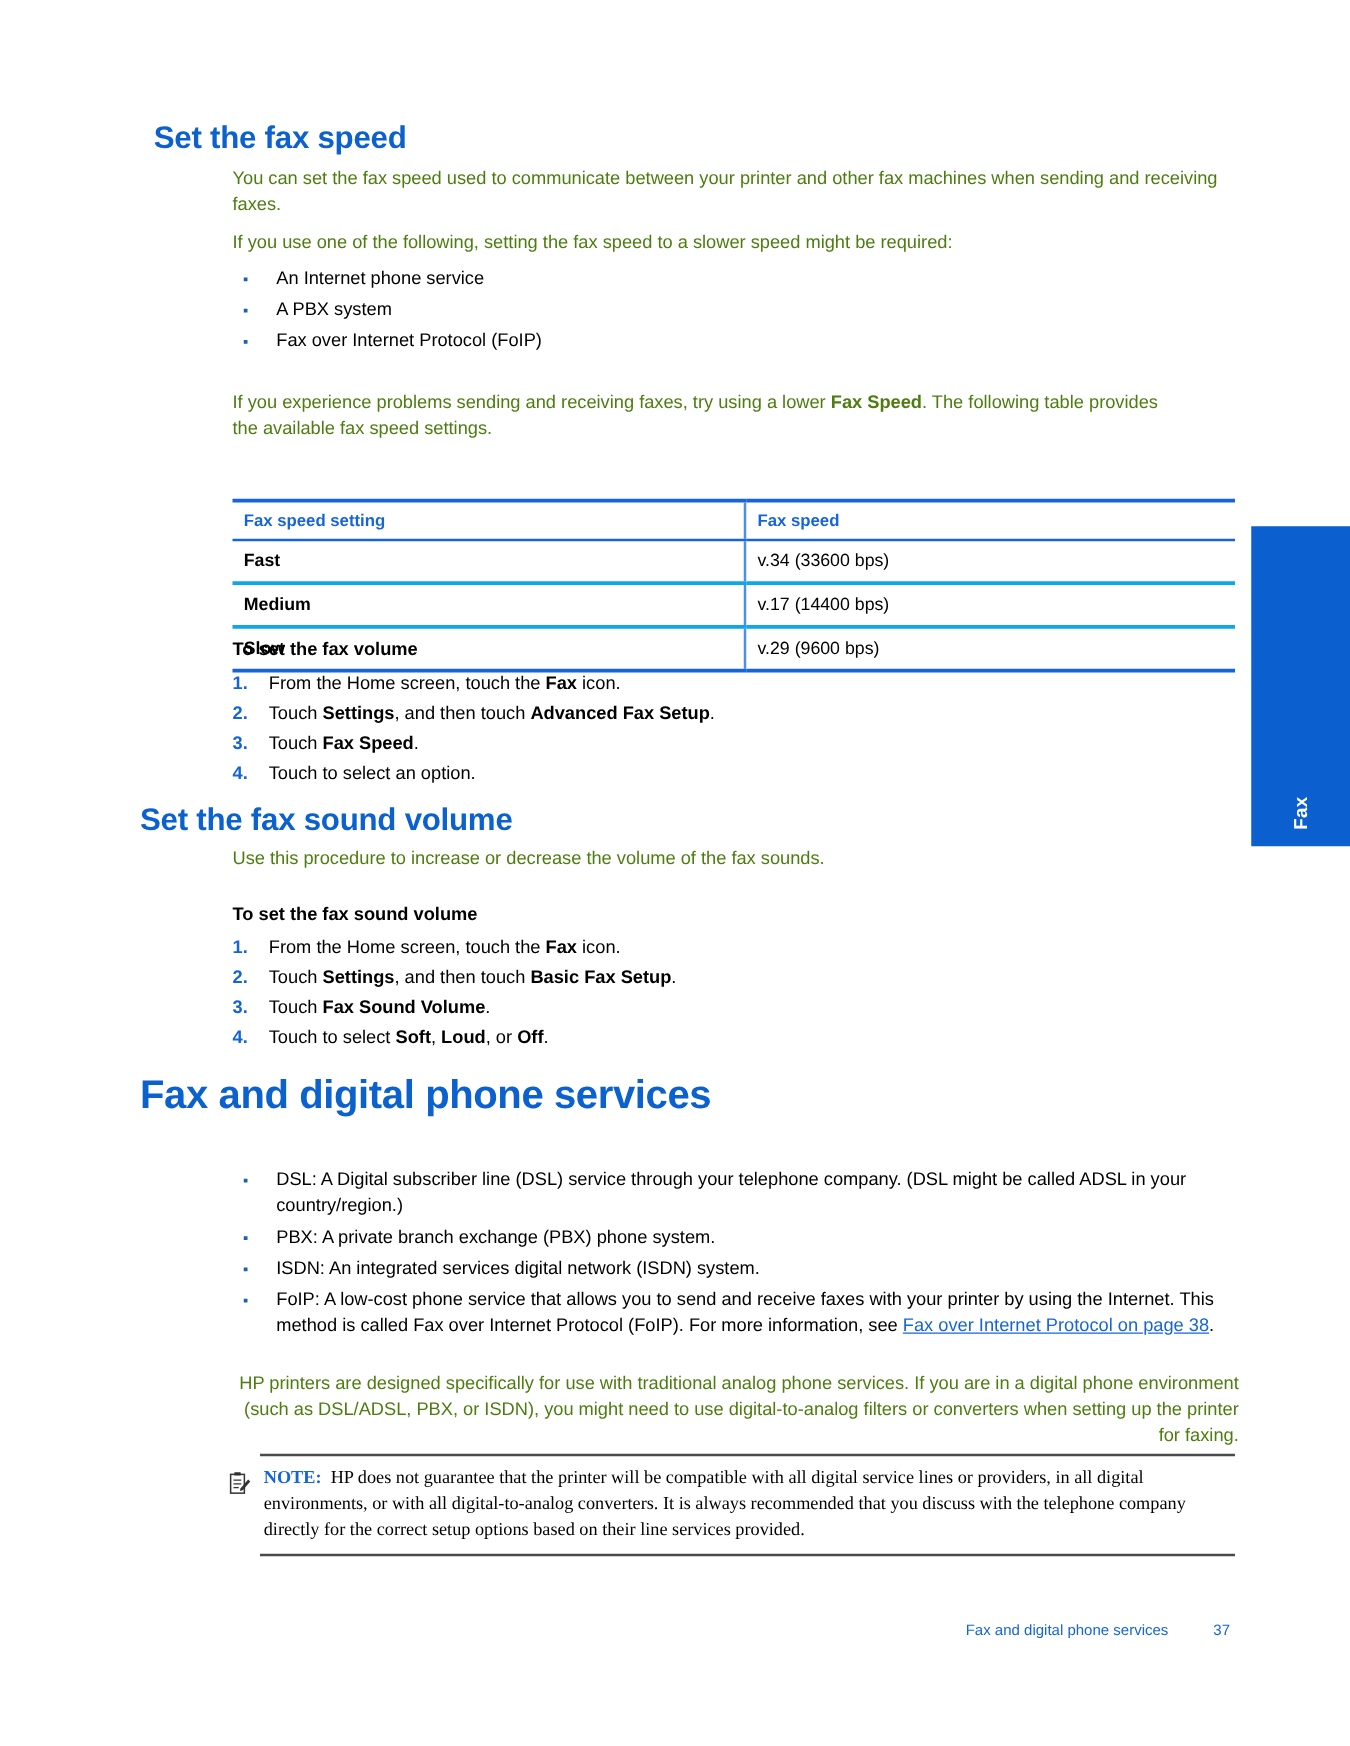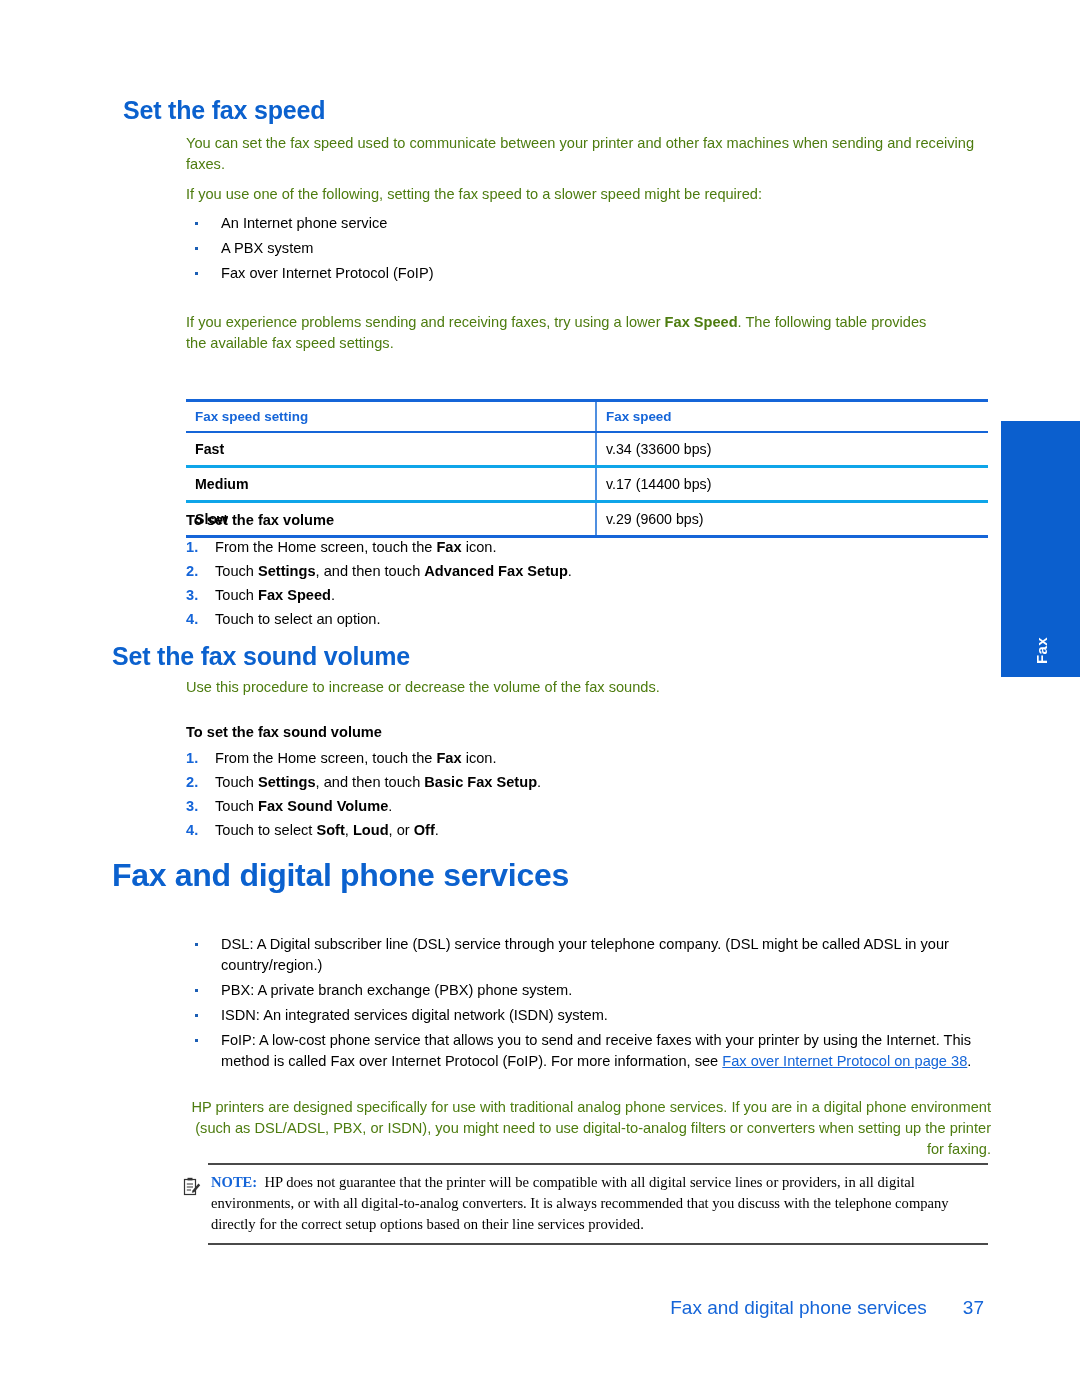--- a/index.html
+++ b/index.html
@@ -173,21 +173,21 @@
 
   
   .footer {
     position: absolute;
     left: 0;
     right: 0;
     top: 1297px;
     text-align: right;
     padding-right: 96px;
     color: #1565D8;
-    font-size: 19px;
+    font-size: 12px;
   }
   .footer .fnum {
     display: inline-block;
     margin-left: 36px;
   }
 
   
   .blk { position: absolute; }
 </style>
 </head>

